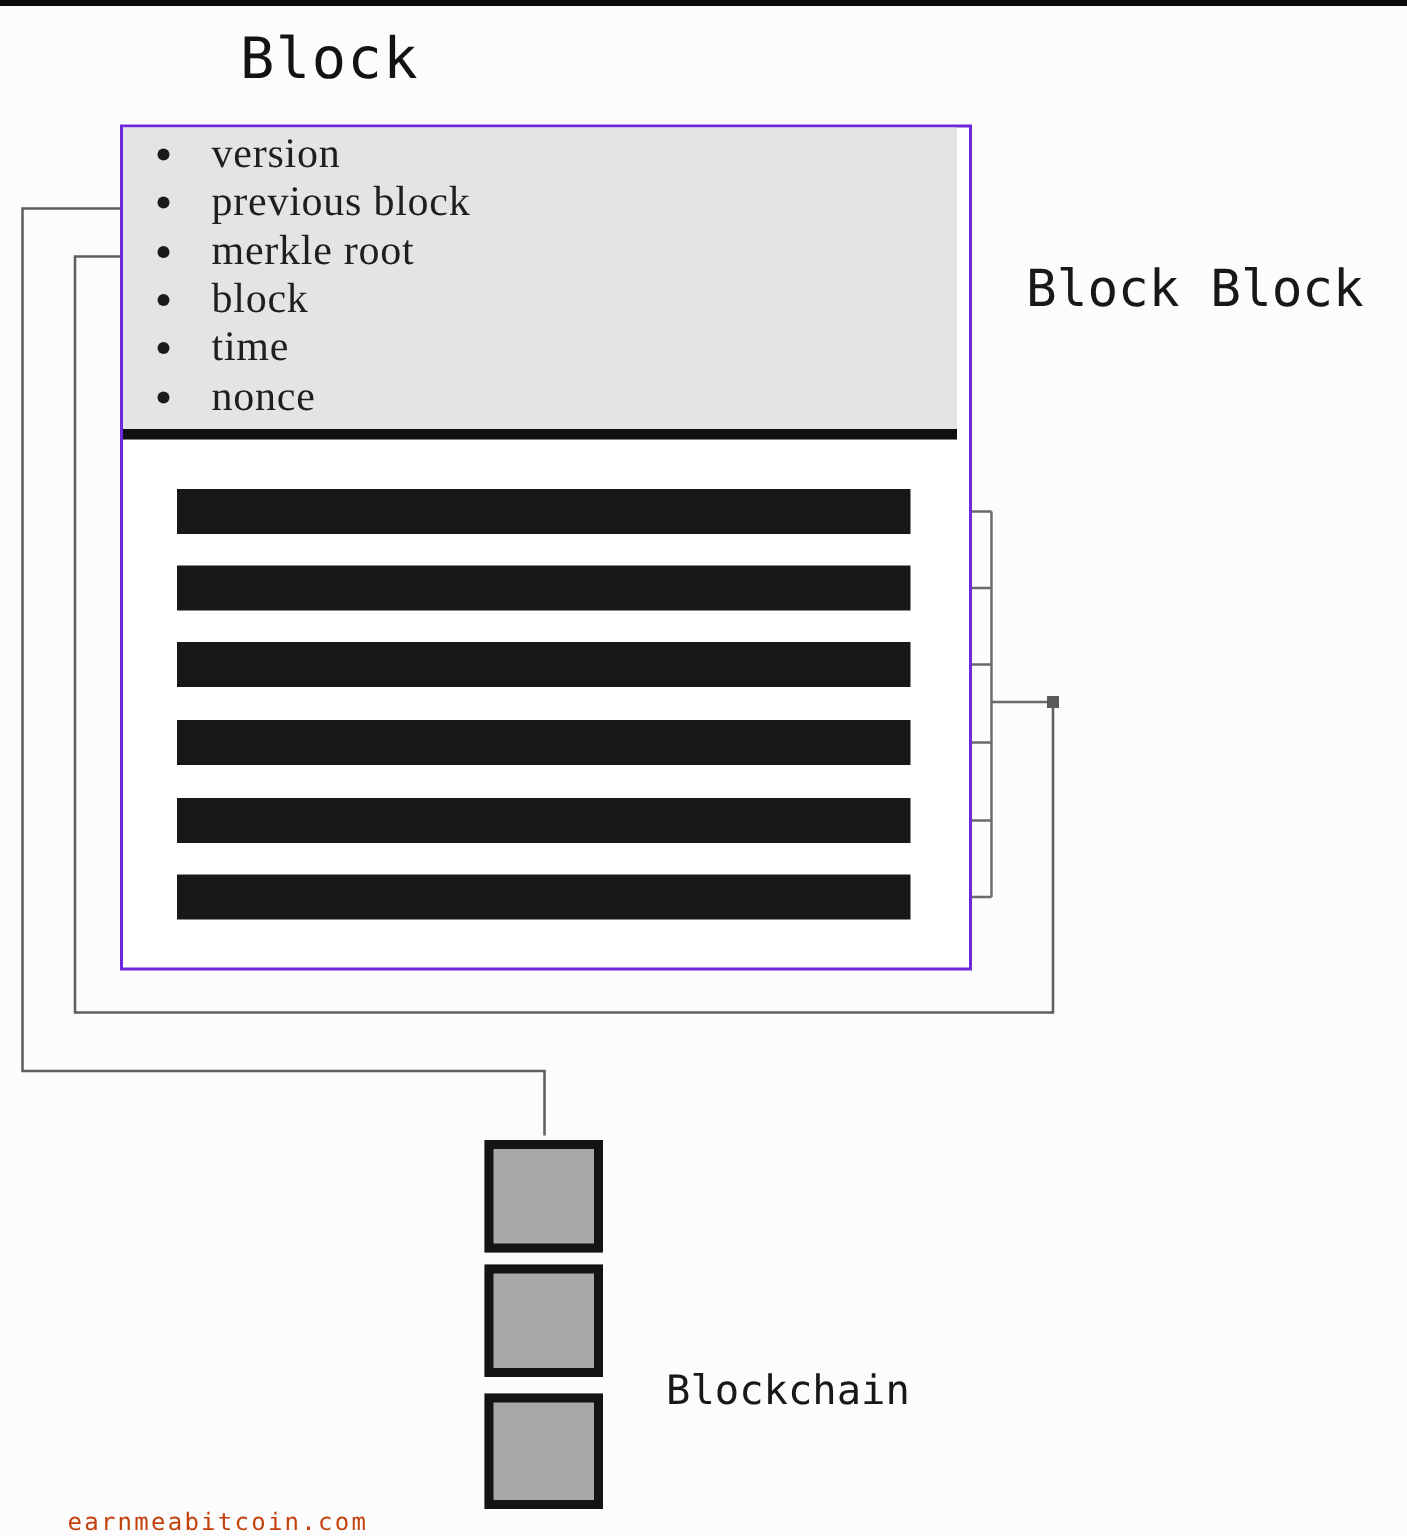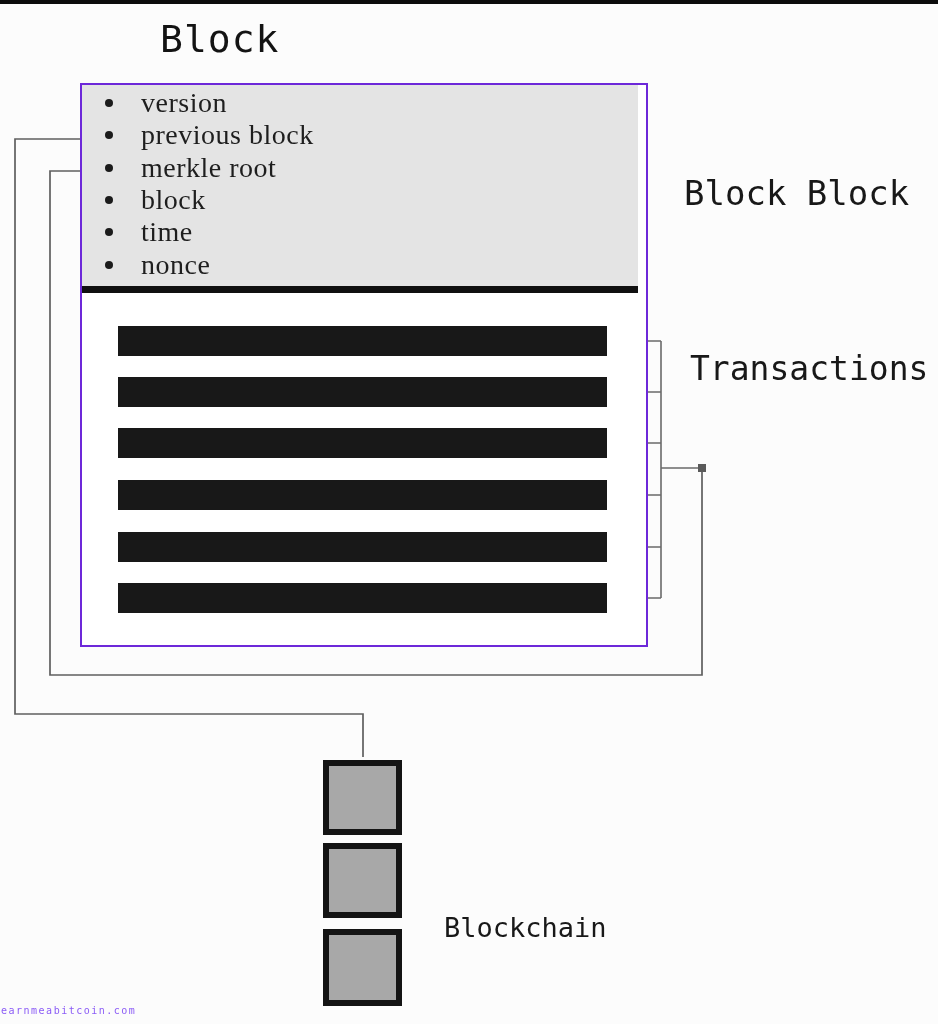--- a/index.html
+++ b/index.html
@@ -106,23 +106,24 @@
   .chain-square.s3 { top: 929px; height: 77px; }
   .connector-layer {
     position: absolute;
     left: 0; top: 0;
     width: 938px; height: 1024px;
     pointer-events: none;
   }
   .watermark {
     position: absolute;
     left: 1px; top: 1005px;
-    font-size: 10px;
+    font-size: 16px;
     letter-spacing: 1.5px;
-    color: #8b5cf6;
+    color: #c2410c;
+    padding-left: 44px;
   }
 </style>
 </head>
 <body>
 
 <div class="canvas">
 
   <div class="top-rule"></div>
 
   <div class="diagram-title">Block</div>
@@ -173,21 +174,20 @@
   </div>
 
   <div class="tx-bar b1"></div>
   <div class="tx-bar b2"></div>
   <div class="tx-bar b3"></div>
   <div class="tx-bar b4"></div>
   <div class="tx-bar b5"></div>
   <div class="tx-bar b6"></div>
 
   <div class="side-label label-block-header">Block Block</div>
-  <div class="side-label label-transactions">Transactions</div>
 
   <div class="chain-square s1"></div>
   <div class="chain-square s2"></div>
   <div class="chain-square s3"></div>
 
   <div class="side-label label-blockchain">Blockchain</div>
 
   <div class="watermark">earnmeabitcoin.com</div>
 
 </div>

